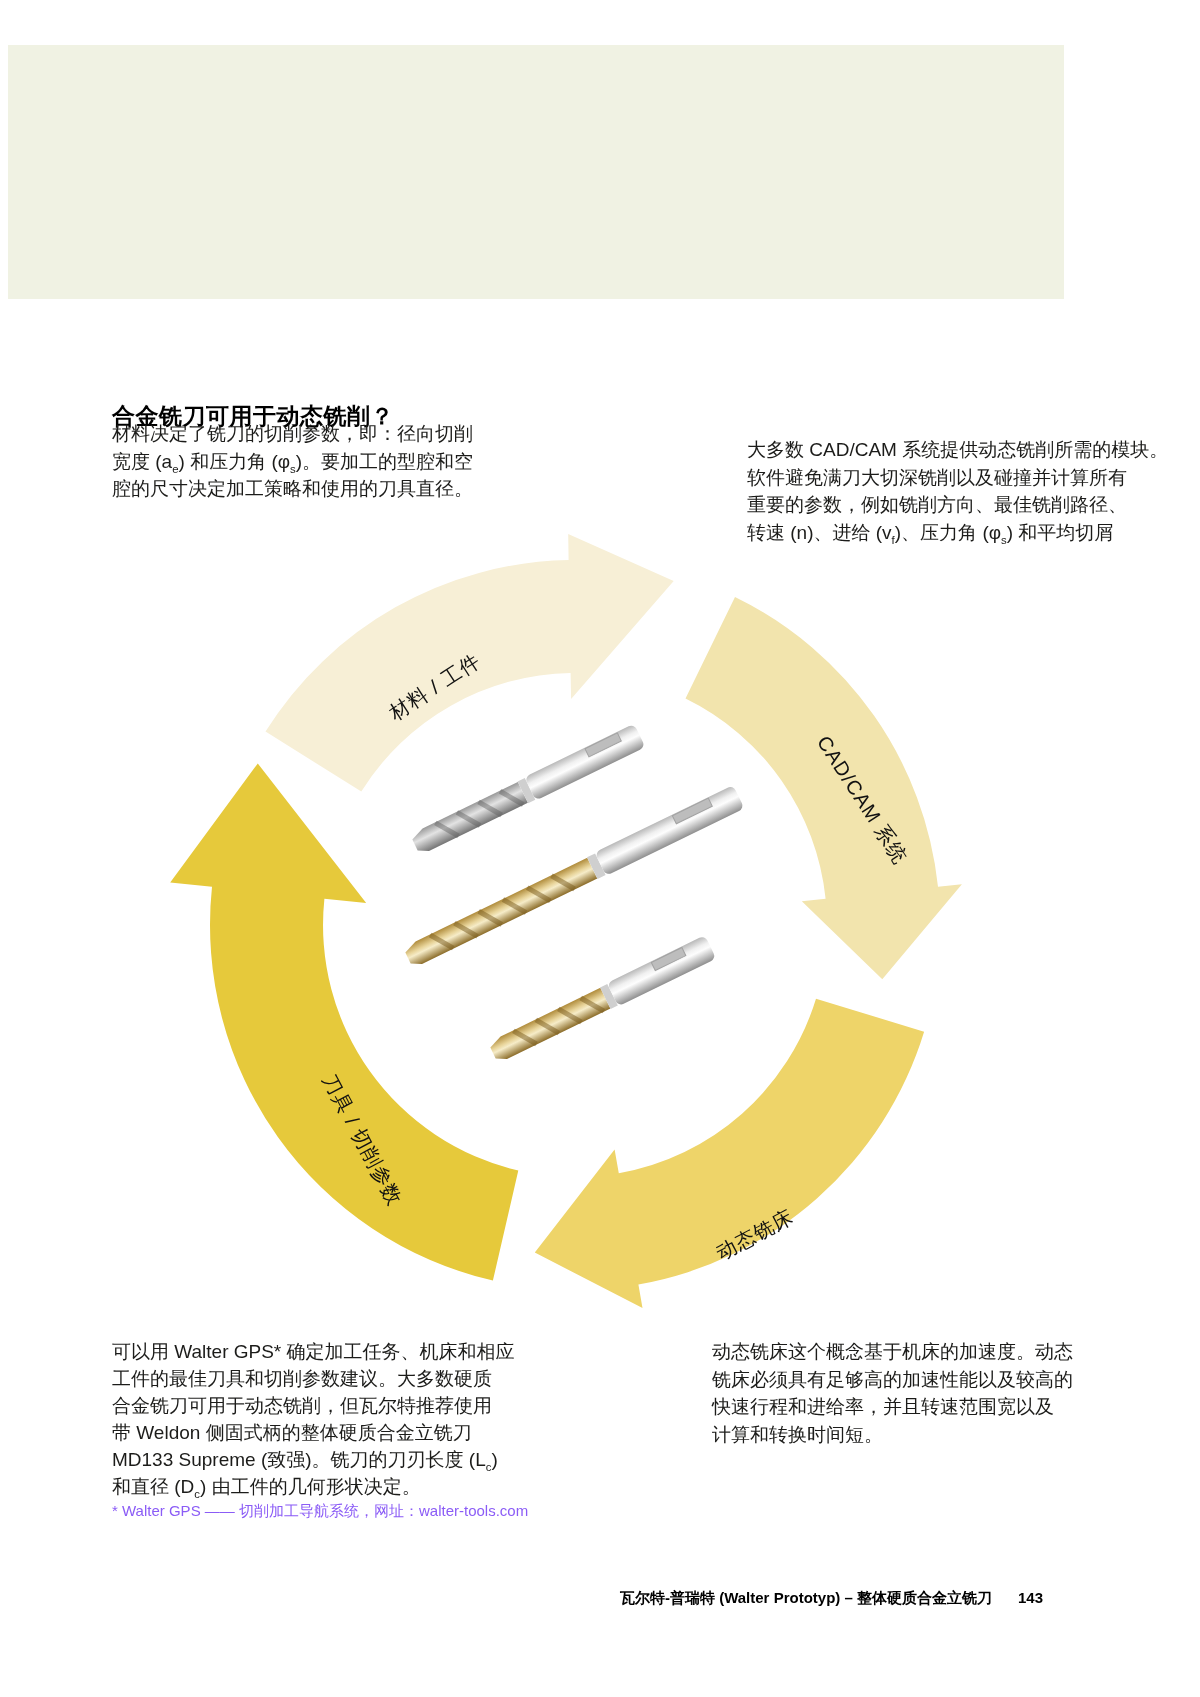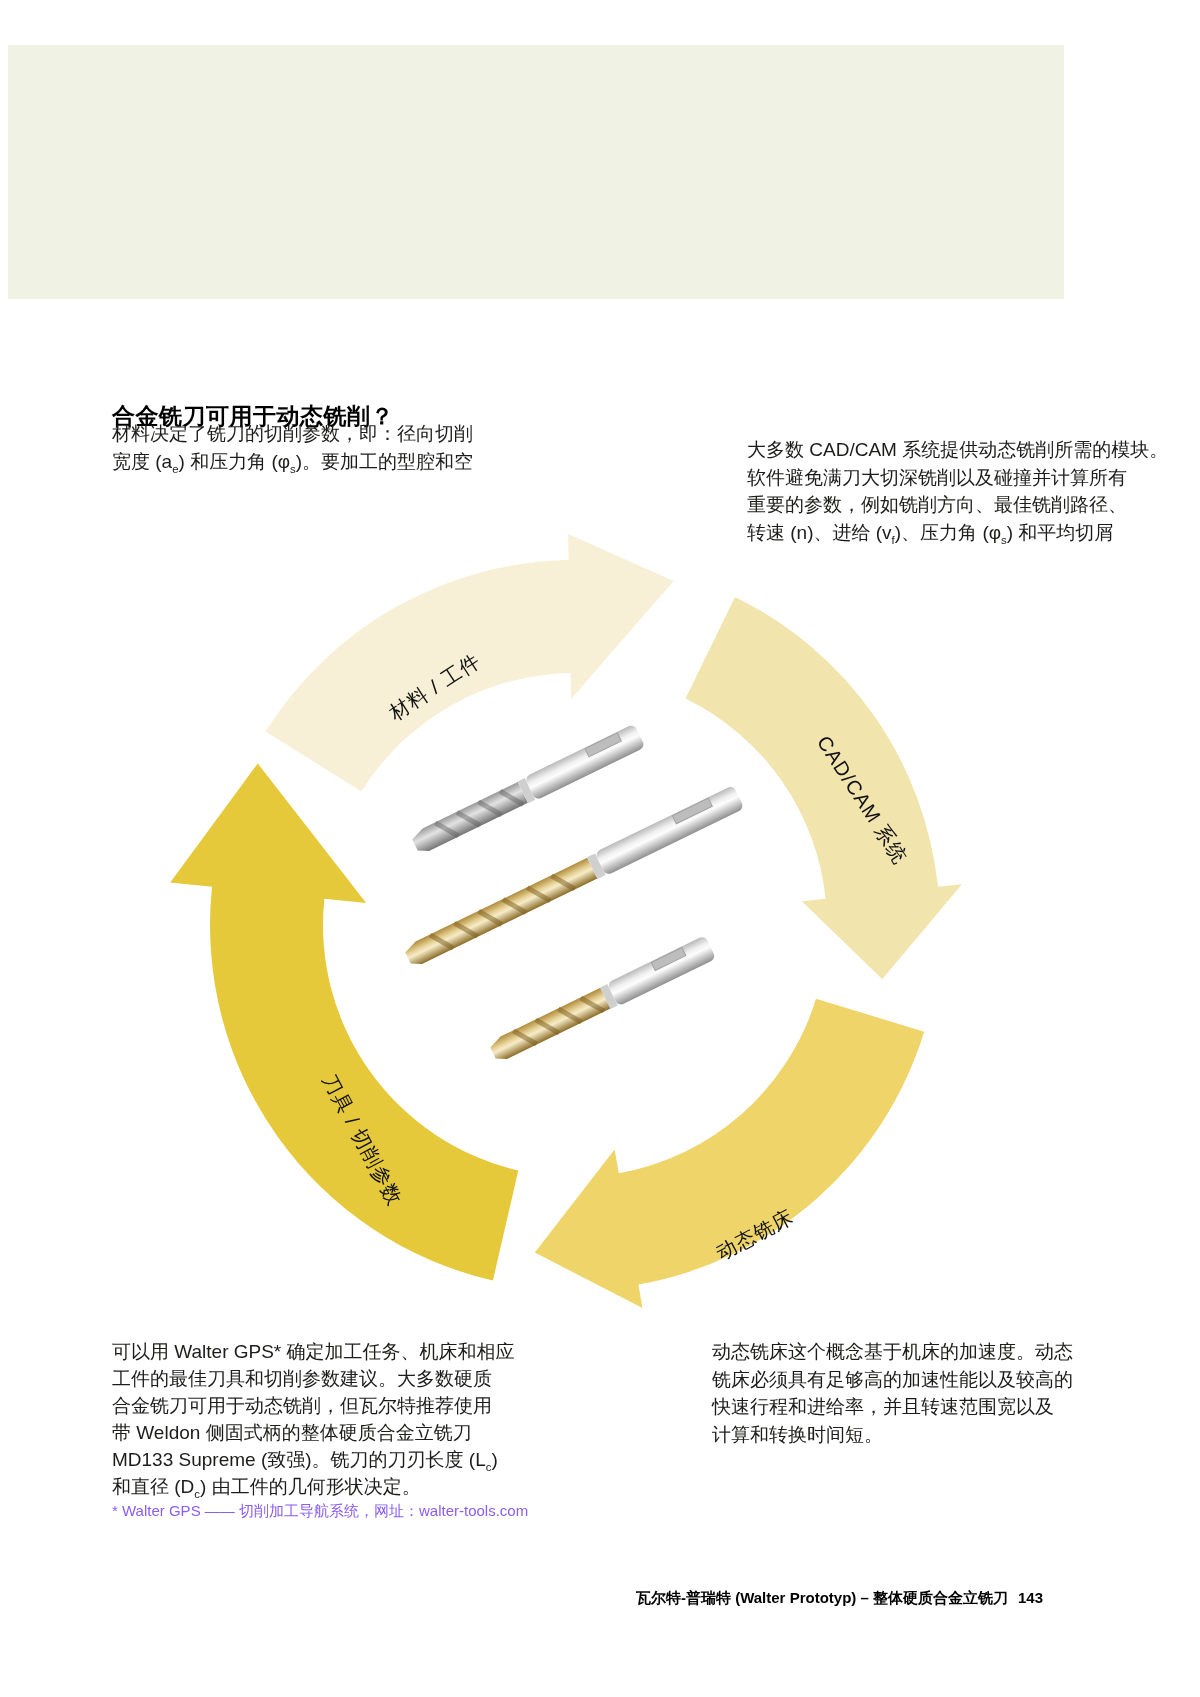--- a/index.html
+++ b/index.html
@@ -18,21 +18,21 @@
   sub{font-size:0.6em;line-height:0;}
   .intro-left{left:112px;top:420px;width:430px;}
   .intro-right{left:712px;top:436px;width:440px;margin-left:35px;}
   .bottom-left{left:112px;top:1338px;width:440px;line-height:27px;}
   .bottom-right{left:712px;top:1338px;width:440px;}
   .footnote{
     position:absolute;left:112px;top:1502px;font-size:15px;color:#8b5cf6;
     white-space:nowrap;
   }
   .footer{
-    position:absolute;top:1589px;right:157px;display:flex;align-items:baseline;gap:10px;
+    position:absolute;top:1589px;right:157px;display:flex;align-items:baseline;gap:26px;
     font-size:15px;font-weight:bold;color:#000;
   }
   .diagram{position:absolute;left:150px;top:495px;width:850px;height:820px;}
   .diagram svg{position:absolute;left:0;top:0;}
   .dlabel{
     position:absolute;font-size:20px;color:#111;letter-spacing:1px;
     white-space:nowrap;transform-origin:center;font-weight:500;
   }
   .dlabel-material{left:285px;top:192px;transform:translate(-50%,-50%) rotate(-33deg);}
   .dlabel-cadcam{left:712px;top:305px;transform:translate(-50%,-50%) rotate(57deg);}
@@ -42,20 +42,21 @@
 </head>
 <body>
 
 <div class="banner" id="banner" style="background: rgb(240, 242, 227);"></div>
 
 <h1 class="heading">合金铣刀可用于动态铣削？</h1>
 
 <div class="para intro-left">
   <div class="line">材料决定了铣刀的切削参数，即：径向切削</div>
   <div class="line">宽度 (a<sub>e</sub>) 和压力角 (φ<sub>s</sub>)。要加工的型腔和空</div>
+  <div class="line">腔的尺寸决定加工策略和使用的刀具直径。</div>
 </div>
 
 <div class="para intro-right">
   <div class="line">大多数 CAD/CAM 系统提供动态铣削所需的模块。</div>
   <div class="line">软件避免满刀大切深铣削以及碰撞并计算所有</div>
   <div class="line">重要的参数，例如铣削方向、最佳铣削路径、</div>
   <div class="line">转速 (n)、进给 (v<sub>f</sub>)、压力角 (φ<sub>s</sub>) 和平均切屑</div>
 </div>
 
 <div class="diagram">

